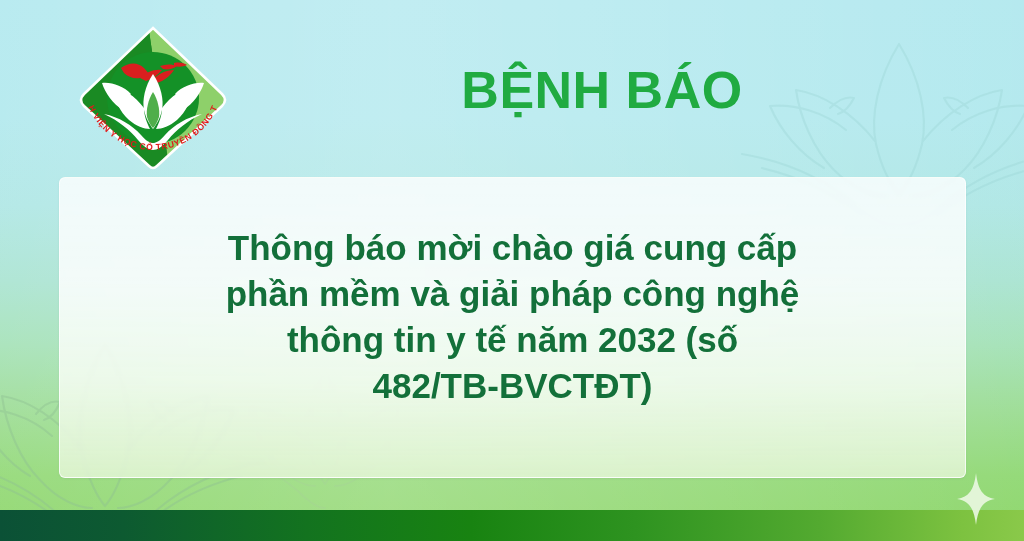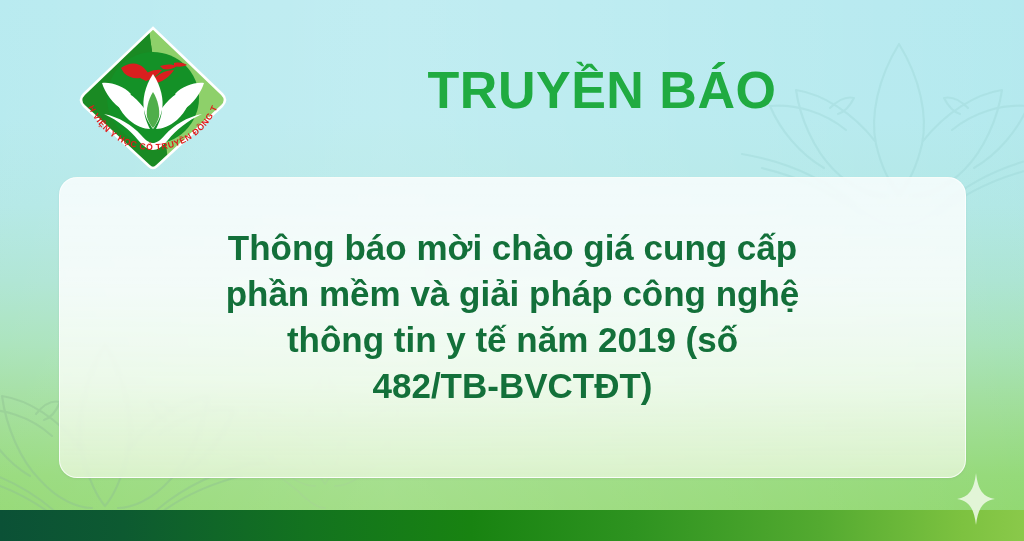--- a/index.html
+++ b/index.html
@@ -127,21 +127,21 @@
     white-space: nowrap;
   }
 
   
   .card {
     position: absolute;
     left: 59px;
     top: 177px;
     width: 905px;
     height: 299px;
-    border-radius: 18px;
+    border-radius: 6px;
     background: linear-gradient(to bottom,
         rgba(255,255,255,0.80) 0%,
         rgba(255,255,255,0.84) 35%,
         rgba(252,255,248,0.80) 68%,
         rgba(240,250,228,0.72) 100%);
     border: 1px solid rgba(255,255,255,0.75);
     box-shadow: 0 1px 2px rgba(120,150,130,0.18);
     backdrop-filter: blur(2px);
     overflow: hidden;
   }
@@ -256,24 +256,24 @@
       </g>
 
       <path d="M79 70 C74 78 72 88 73 95 C75 101 77 104 79 106 C81 104 83 101 85 95 C86 88 84 78 79 70 Z" fill="#4fae4a"></path>
 
       <text font-family="'Liberation Sans', sans-serif" font-size="8.6" font-weight="bold" fill="#e01b1b" letter-spacing="0.6">
         <textPath href="#arcPath" startOffset="50%" text-anchor="middle">BỆNH VIỆN Y HỌC CỔ TRUYỀN ĐỒNG THÁP</textPath>
       </text>
     </svg>
   </div>
 
-  <div class="title">TRUYỀN BÁO</div>
+  <div class="title">BỆNH BÁO</div>
 
   <div class="card">
     <div class="card-body">
       <span class="ln">Thông báo mời chào giá cung cấp</span>
       <span class="ln">phần mềm và giải pháp công nghệ</span>
-      <span class="ln">thông tin y tế năm 2019 (số</span>
+      <span class="ln">thông tin y tế năm 2032 (số</span>
       <span class="ln">482/TB-BVCTĐT)</span>
     </div>
   </div>
 
 </div>
 
 </body></html>

